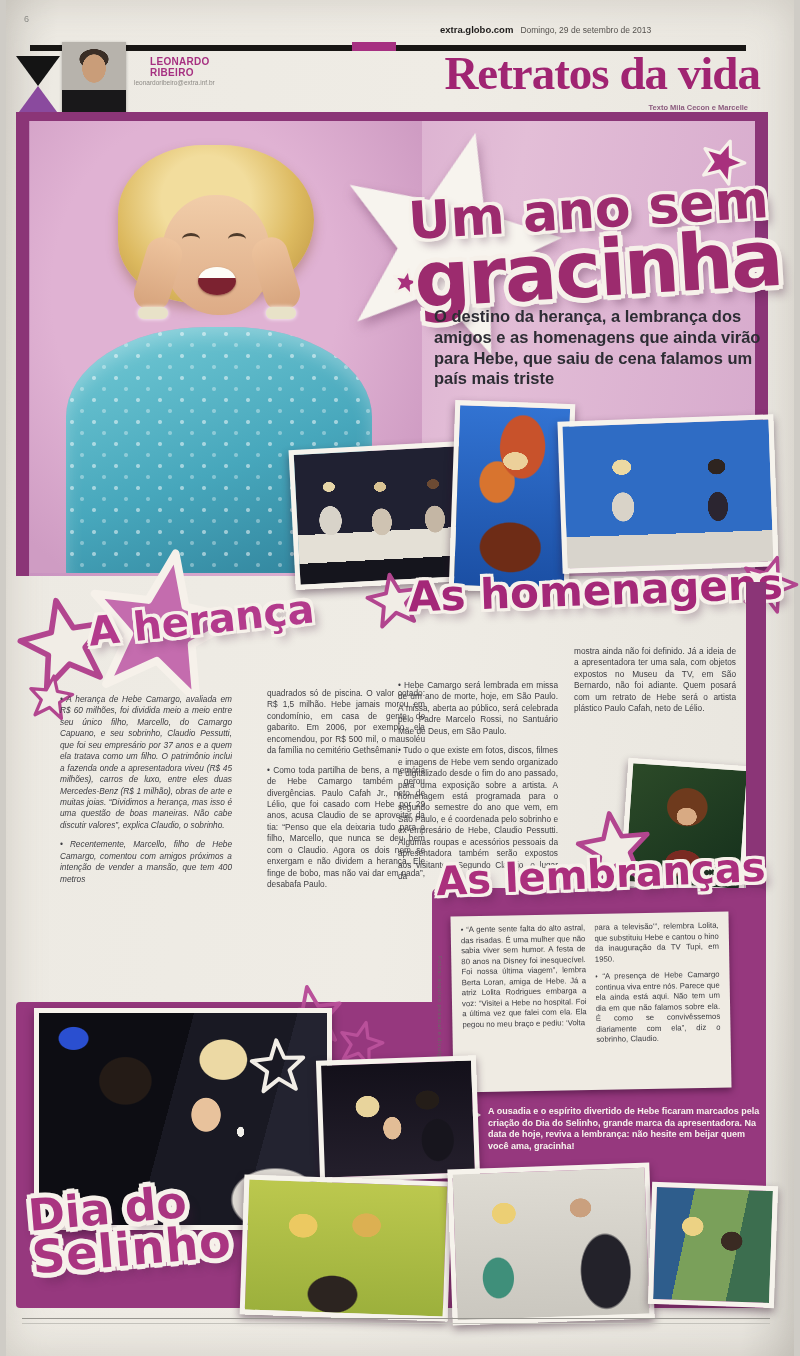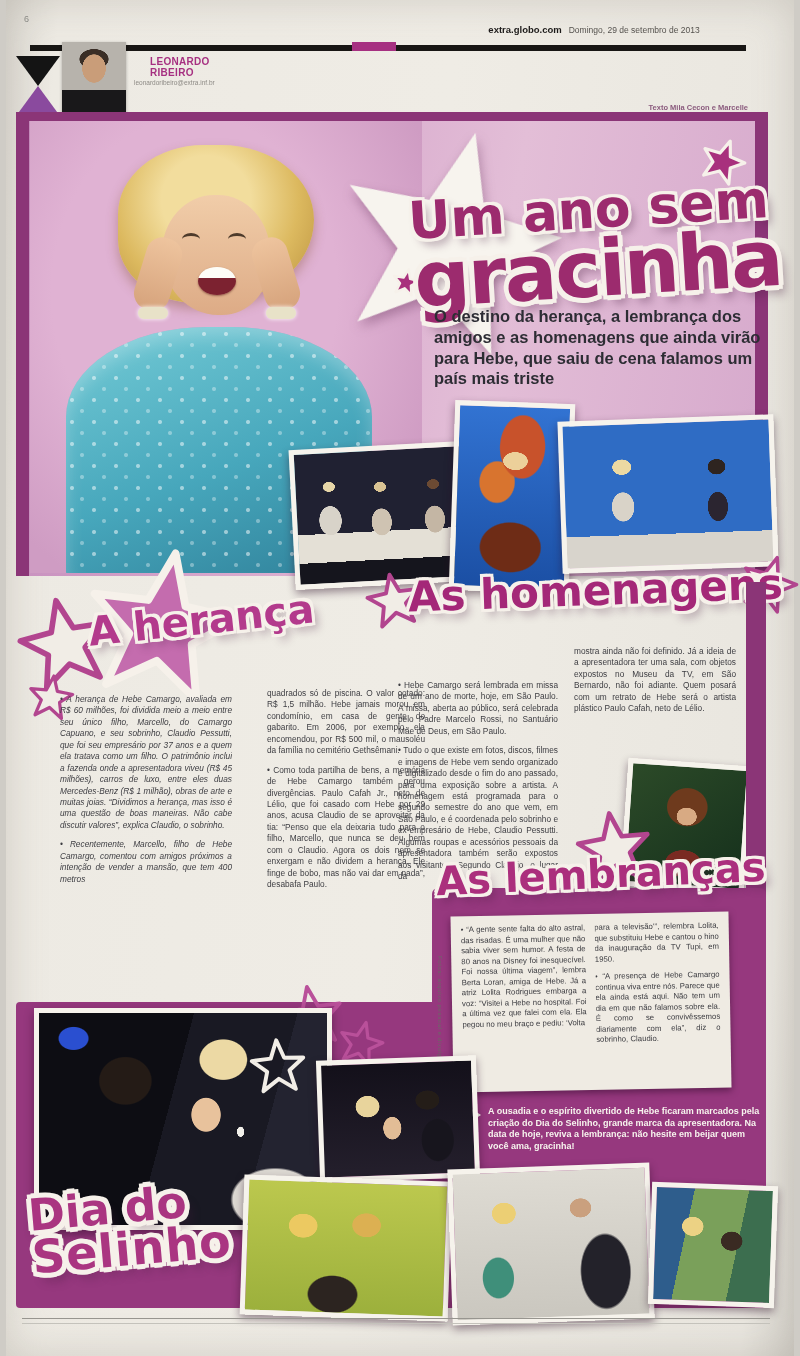--- a/index.html
+++ b/index.html
@@ -6,21 +6,21 @@
   body{background:#b9b6b0;font-family:"Liberation Sans","DejaVu Sans",sans-serif;}
   .page{position:relative;width:800px;height:1356px;margin:0 auto;background:#cfccc6;overflow:hidden;}
   .paper{position:absolute;left:6px;top:0;width:788px;height:1356px;
          background:linear-gradient(95deg,#dedbd4 0,#edeae3 6%,#efece5 50%,#e9e6df 94%,#d6d3cc 100%);
          box-shadow:inset 0 0 40px rgba(120,110,100,.25);}
   .abs{position:absolute;}
   .nosel{user-select:none;}
 
   
   .pageno{left:24px;top:14px;font-size:9px;color:#8a8a85;}
-  .masthead{left:440px;top:24px;width:308px;text-align:center;font-size:8.5px;color:#55524e;}
+  .masthead{left:440px;top:24px;width:308px;text-align:left;font-size:8.5px;color:#55524e;}
   .masthead b{color:#1d1b1a;font-size:9.5px;margin-right:7px;}
   .rule-black{left:30px;top:45px;width:716px;height:6px;background:#181614;}
   .rule-pink{left:352px;top:42px;width:44px;height:9px;background:#a63081;z-index:3;}
   .logo{left:16px;top:56px;width:44px;height:60px;}
   .logo .tri-top{width:0;height:0;border-left:22px solid transparent;border-right:22px solid transparent;border-top:30px solid #141414;}
   .logo .tri-bot{width:0;height:0;border-left:22px solid transparent;border-right:22px solid transparent;border-bottom:30px solid #8a4a9e;}
   .colphoto{left:62px;top:42px;width:64px;height:78px;
     background:radial-gradient(20px 24px at 50% 34%,#c99d79 0 58%,rgba(0,0,0,0) 60%),
                radial-gradient(26px 18px at 50% 22%,#3a2e26 0 55%,rgba(0,0,0,0) 57%),
                linear-gradient(#b7b3ac 0 62%,#19181a 62%);
@@ -159,20 +159,21 @@
   <div class="abs logo">
     <div class="tri-top"></div>
     <div class="tri-bot"></div>
   </div>
   <div class="abs colphoto"></div>
   <div class="abs colname">
     <div class="n">Leonardo</div>
     <div class="n">Ribeiro</div>
     <div class="c">leonardoribeiro@extra.inf.br</div>
   </div>
+  <div class="abs section-title">Retratos da vida</div>
   <div class="abs byline">Texto Mila Cecon e Marcelle</div>
 
   <div class="abs panel"></div>
   <div class="abs hebe">
     <div class="hair"></div>
     <div class="face"></div>
     <div class="eye" style="left:152px;top:112px;"></div>
     <div class="eye" style="left:198px;top:112px;"></div>
     <div class="mouth"></div>
     <div class="hand" style="left:110px;top:116px;transform:rotate(17deg);"></div>

